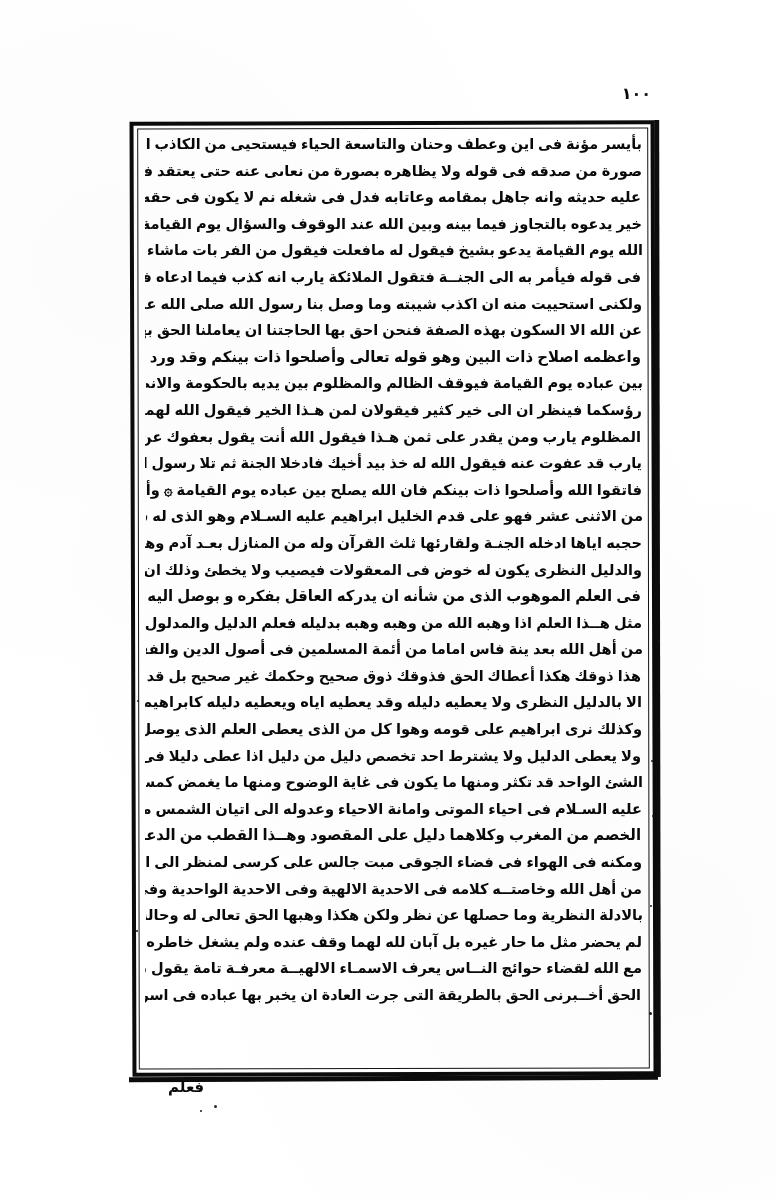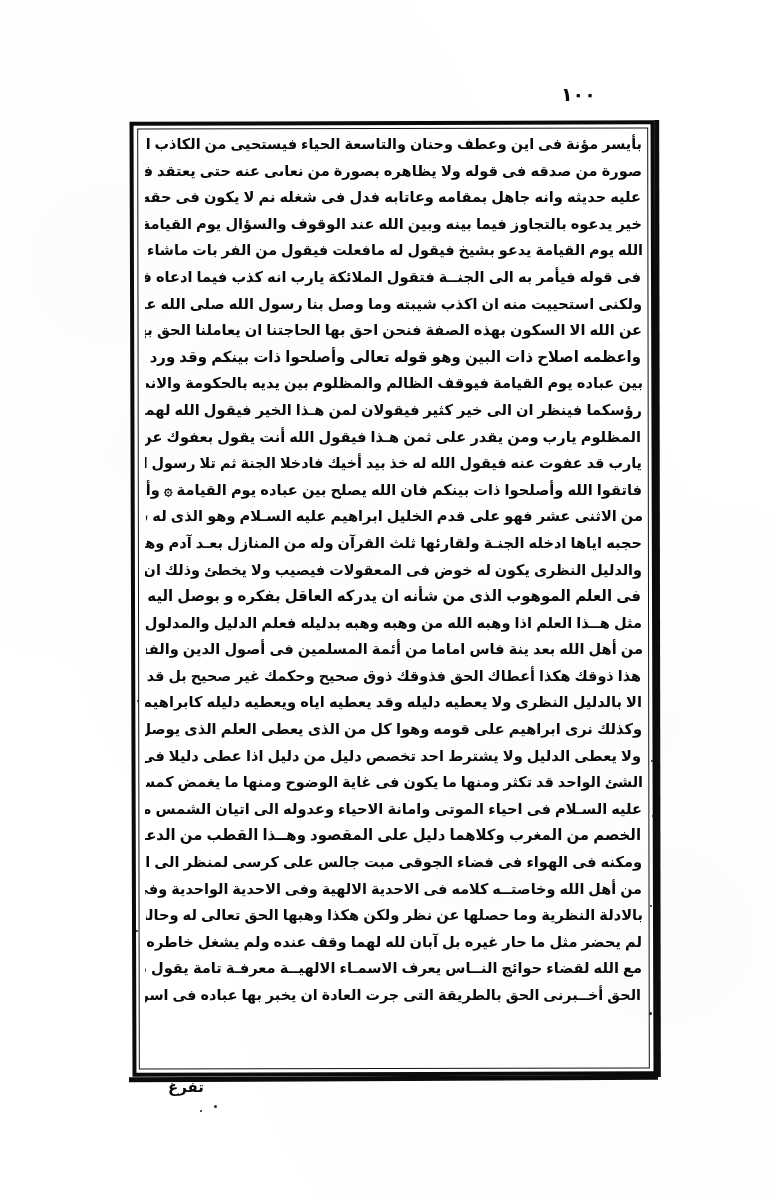--- a/index.html
+++ b/index.html
@@ -26,25 +26,25 @@
     background-image:
       radial-gradient(circle at 14% 22%, rgba(0,0,0,0.012) 0%, rgba(0,0,0,0) 42%),
       radial-gradient(circle at 86% 78%, rgba(0,0,0,0.010) 0%, rgba(0,0,0,0) 46%),
       radial-gradient(circle at 50% 50%, rgba(0,0,0,0.006) 0%, rgba(0,0,0,0) 60%);
   }
 
   
   #folio-number {
     position: absolute;
     top: 86px;
-    left: 561px;
+    left: 591px;
     width: 60px;
-    text-align: left;
+    text-align: right;
     font-family: "DejaVu Sans", sans-serif;
-    font-size: 19px;
+    font-size: 16px;
     font-weight: 700;
     color: #0a0a0a;
     letter-spacing: 0px;
     line-height: 1;
     direction: rtl;
     text-rendering: geometricPrecision;
   }
 
   
   #text-frame {
@@ -207,21 +207,21 @@
         <span class="scan-line">الخصم من المغرب وكلاهما دليل على المقصود وهــذا القطب من الدعاة الى الله بالامر الالهى</span>
         <span class="scan-line">ومكنه فى الهواء فى فضاء الجوقى مبت جالس على كرسى لمنظر الى الخلق لا يزال تالباعنده جماعة</span>
         <span class="scan-line">من أهل الله وخاصتــه كلامه فى الاحدية الالهية وفى الاحدية الواحدية وفى أحدية الوحدانية</span>
         <span class="scan-line">بالادلة النظرية وما حصلها عن نظر ولكن هكذا وهبها الحق تعالى له وحاله الحضور دائما الا انه</span>
         <span class="scan-line">لم يحضر مثل ما حار غيره بل آبان لله لهما وقف عنده ولم يشغل خاطره بما وجب عنده الحيرة قد تفرغ</span>
         <span class="scan-line">مع الله لقضاء حوائج النــاس يعرف الاسمـاء الالهيــة معرفـة تامة يقول بنفى المثلية  فى جانب</span>
         <span class="scan-line">الحق أخــبرنى الحق بالطريقة التى جرت العادة ان يخبر بها عباده فى اسرارهم ان هـذا العبد</span>
       </div>
   </div>
 
-  <div id="catchword">تفرغ</div>
+  <div id="catchword">فعلم</div>
   <div id="catchword-dot"></div>
 
 <div class="speckle" style="left: 651px; top: 760px; width: 2px; height: 2px;"></div>
     <div class="speckle" style="left: 652px; top: 815px; width: 2px; height: 2px;"></div>
     <div class="speckle" style="left: 650px; top: 905px; width: 2px; height: 2px;"></div>
     <div class="speckle" style="left: 653px; top: 972px; width: 2px; height: 2px;"></div>
     <div class="speckle" style="left: 649px; top: 1012px; width: 3px; height: 3px;"></div>
     <div class="speckle" style="left: 137px; top: 700px; width: 2px; height: 2px;"></div>
     <div class="speckle" style="left: 136px; top: 930px; width: 2px; height: 2px;"></div>
     <div class="speckle" style="left: 658px; top: 640px; width: 2px; height: 2px;"></div>

